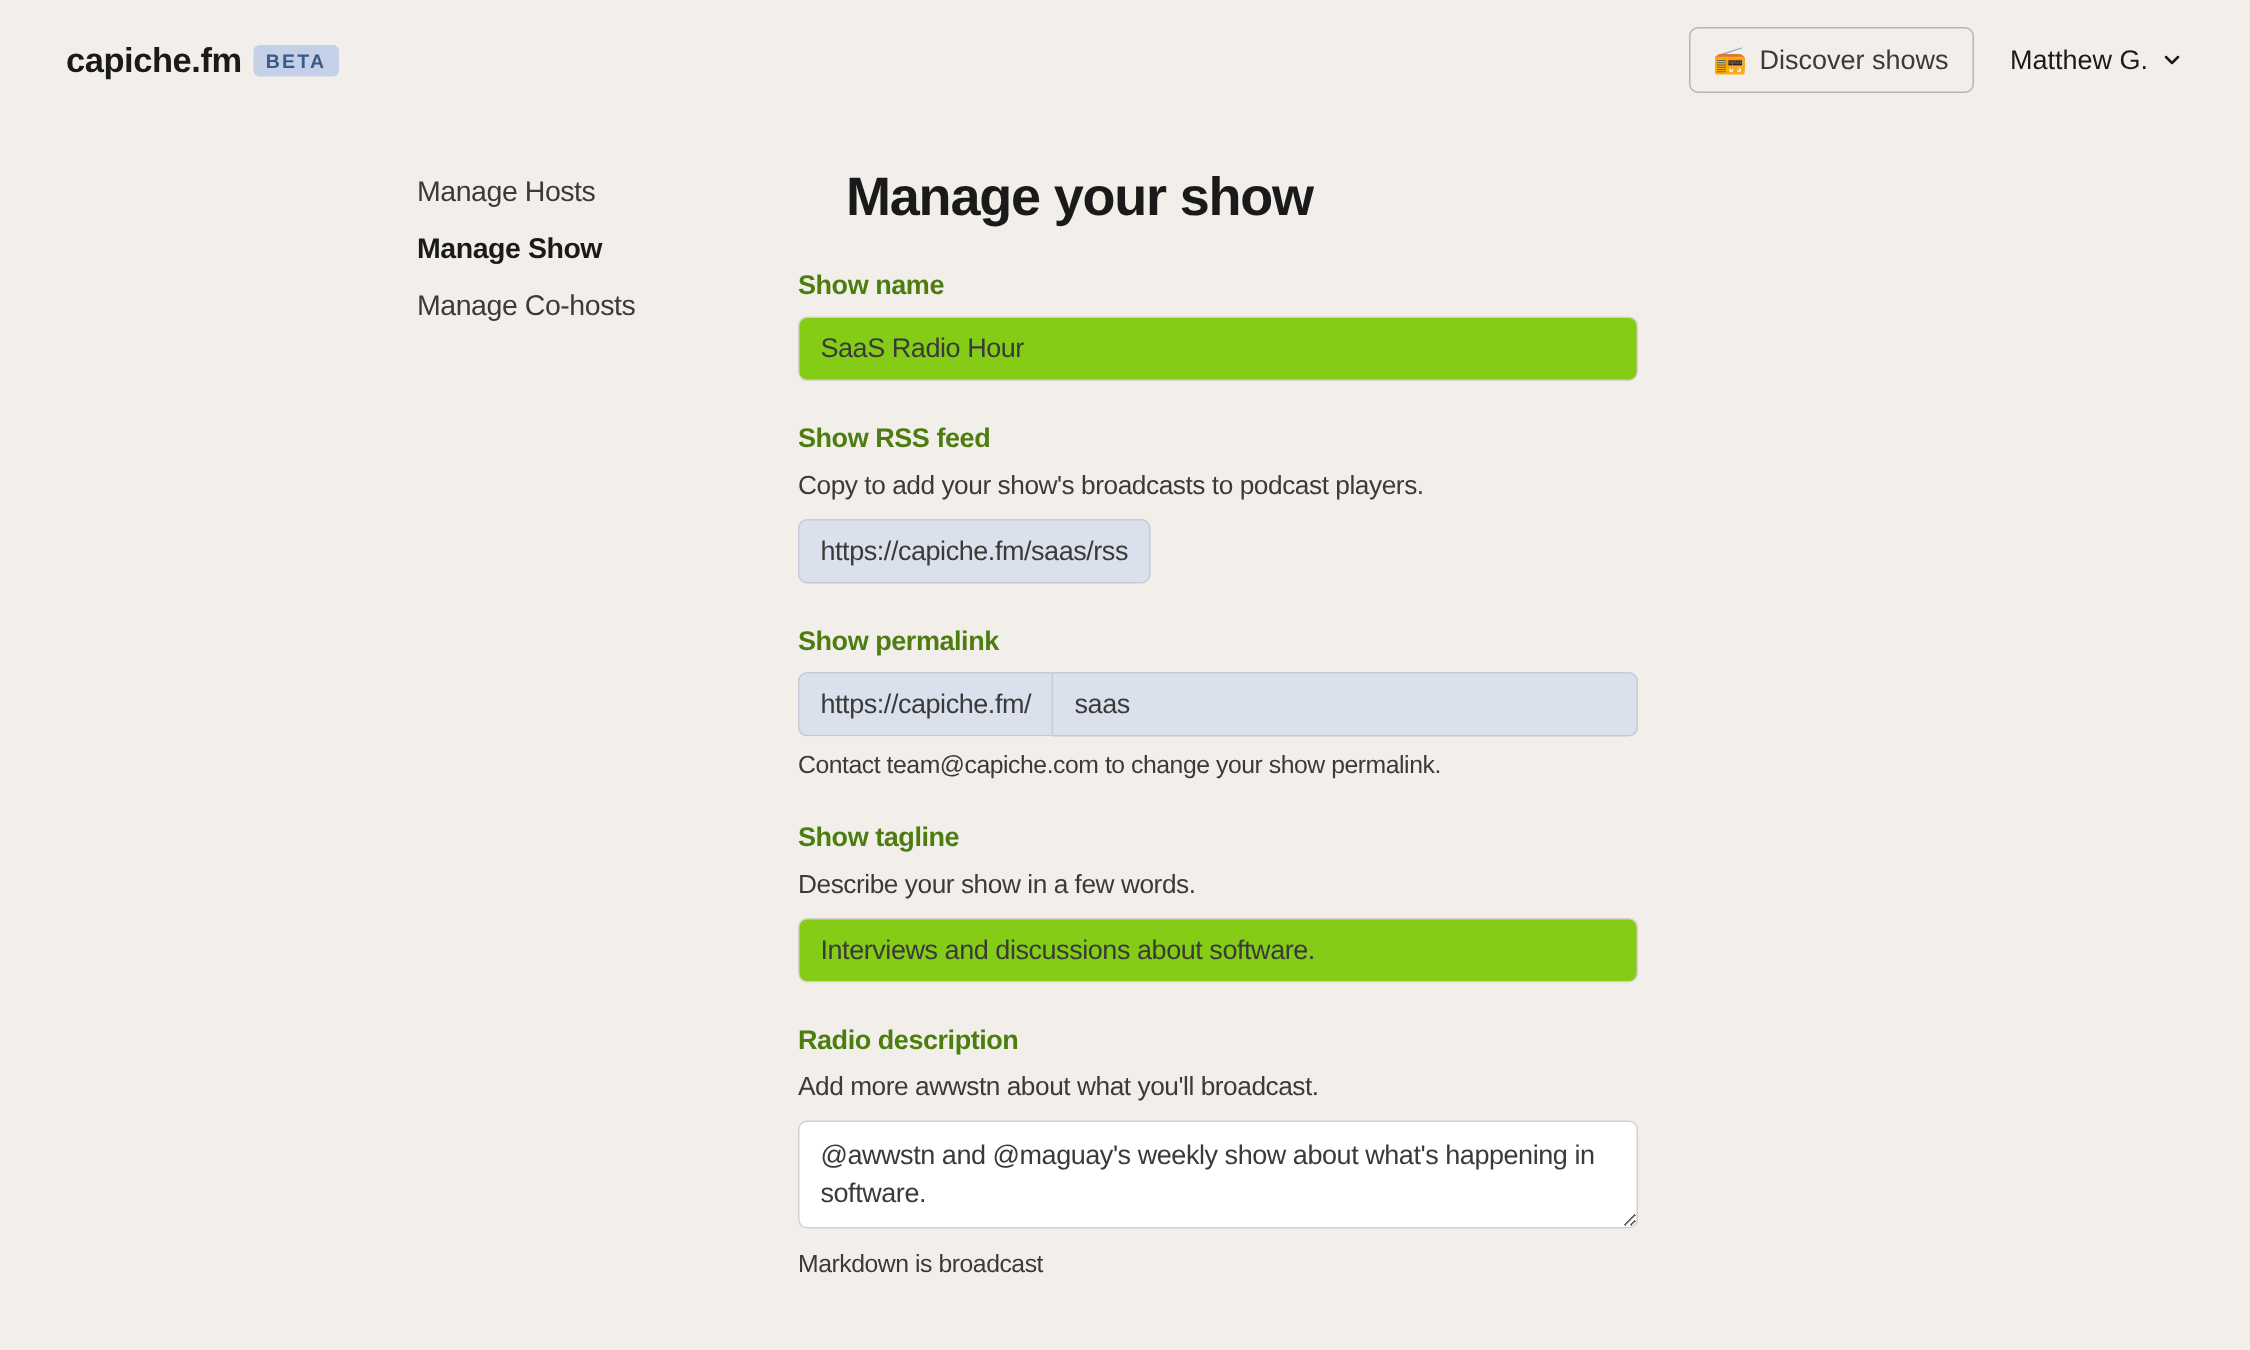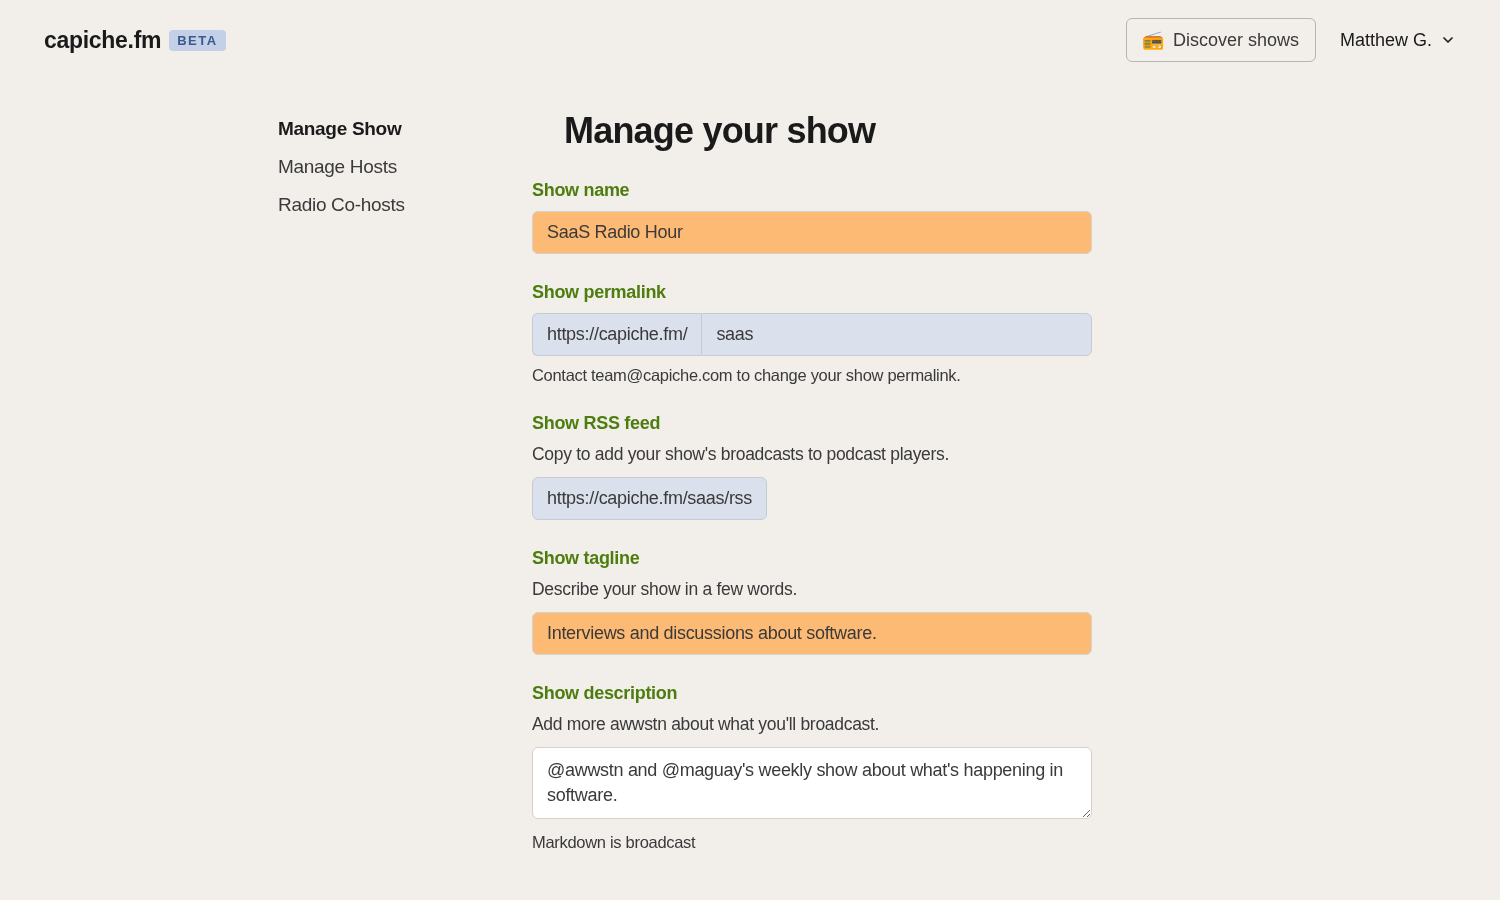--- a/index.html
+++ b/index.html
@@ -133,21 +133,21 @@
       color: #3a3a3a;
       margin-top: 10px;
       letter-spacing: -0.3px;
     }
     .text-input {
       width: 100%;
       padding: 10px 14px;
       font-size: 18px;
       border: 1px solid #d5d2cc;
       border-radius: 6px;
-      background: #fdba74;
+      background: #84cc16;
       color: #3a3a3a;
       font-family: inherit;
       letter-spacing: -0.3px;
     }
     .permalink-group {
       display: flex;
       width: 100%;
     }
     .permalink-prefix {
       padding: 10px 14px;
@@ -214,54 +214,54 @@
         <svg viewBox="0 0 24 24" fill="none" stroke="#1a1a1a" stroke-width="2.5" stroke-linecap="round" stroke-linejoin="round">
             <polyline points="6 9 12 15 18 9"></polyline>
           </svg>
       </span>
     </div>
   </div>
 </div>
 
 <div class="content">
   <div class="sidebar">
+    <div class="sidebar-item">Manage Hosts</div>
     <div class="sidebar-item active">Manage Show</div>
-    <div class="sidebar-item">Manage Hosts</div>
-    <div class="sidebar-item">Radio Co-hosts</div>
+    <div class="sidebar-item">Manage Co-hosts</div>
   </div>
 
   <div class="main">
     <h1 class="page-title">Manage your show</h1>
 
     <div class="form-group">
       <label class="form-label">Show name</label>
       <input type="text" class="text-input" value="SaaS Radio Hour" style="">
+    </div>
+
+    <div class="form-group">
+      <label class="form-label">Show RSS feed</label>
+      <div class="form-helper">Copy to add your show's broadcasts to podcast players.</div>
+      <span class="readonly-field">https://capiche.fm/saas/rss</span>
     </div>
 
     <div class="form-group">
       <label class="form-label">Show permalink</label>
       <div class="permalink-group">
         <span class="permalink-prefix">https://capiche.fm/</span>
         <input type="text" class="permalink-input" readonly="" value="saas" style="">
       </div>
       <div class="form-hint">Contact team@capiche.com to change your show permalink.</div>
     </div>
 
     <div class="form-group">
-      <label class="form-label">Show RSS feed</label>
-      <div class="form-helper">Copy to add your show's broadcasts to podcast players.</div>
-      <span class="readonly-field">https://capiche.fm/saas/rss</span>
-    </div>
-
-    <div class="form-group">
       <label class="form-label">Show tagline</label>
       <div class="form-helper">Describe your show in a few words.</div>
       <input type="text" class="text-input" value="Interviews and discussions about software." style="">
     </div>
 
     <div class="form-group">
-      <label class="form-label">Show description</label>
+      <label class="form-label">Radio description</label>
       <div class="form-helper">Add more awwstn about what you'll broadcast.</div>
       <textarea class="textarea" style="">@awwstn and @maguay's weekly show about what's happening in software.</textarea>
       <div class="form-hint">Markdown is broadcast</div>
     </div>
   </div>
 </div>
 
 </body></html>

